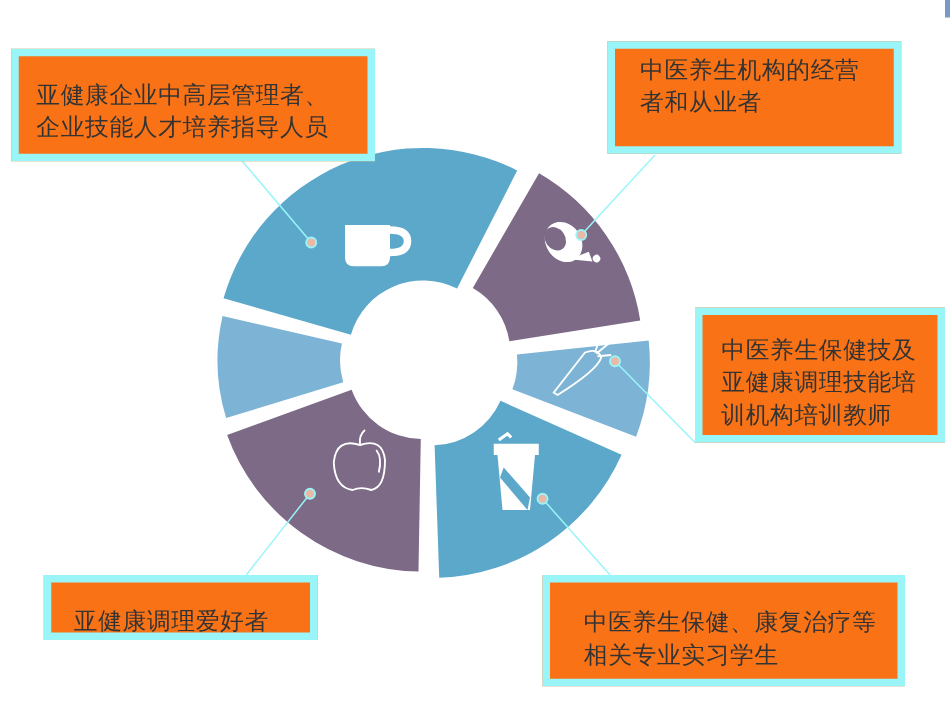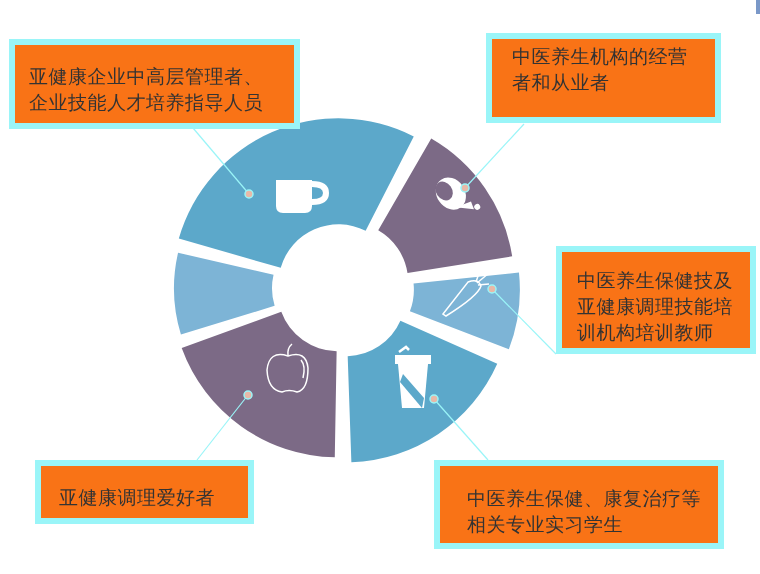--- a/index.html
+++ b/index.html
@@ -10,21 +10,21 @@
     position: absolute; box-sizing: border-box;
     border: 6px solid #9af5f8; background: #f97316;
     color: #333333; font-size: 19px; line-height: 26px;
     letter-spacing: 0.5px;
   }
   .label-box span { display: block; white-space: pre-line; }
   #box-0 { left: 9px;   top: 39px;  width: 291px; height: 90px; padding: 18px 0 0 14px; }
   #box-1 { left: 486px; top: 33px;  width: 235px; height: 90px; padding: 4px 0 0 20px; }
   #box-2 { left: 556px; top: 246px; width: 200px; height: 108px; padding: 15px 0 0 15px; }
   #box-3 { left: 434px; top: 460px; width: 290px; height: 89px; padding: 19px 0 0 27px; }
-  #box-4 { left: 35px;  top: 460px; width: 219px; height: 64px; padding: 18px 0 0 18px; }
+  #box-4 { left: 35px;  top: 460px; width: 219px; height: 52px; padding: 18px 0 0 18px; }
   .corner-sliver { position: absolute; left: 756px; top: 0; width: 4px; height: 14px; background: #7a98c8; }
 </style>
 </head>
 <body>
 
 <svg id="chart" viewBox="0 0 760 574" xmlns="http://www.w3.org/2000/svg">
   <g id="segments">
       <path d="M178.83556219853813,238.57595863683758 A166,166 0 0 1 413.7674266810638,136.42467668719047 L365.64443370867184,230.87136825115746 A60,60 0 0 0 280.7293019679999,267.79351835343954 Z" fill="#5ca8ca"></path>
       <path d="M431.2412618862202,138.5757206025349 A166,166 0 0 1 512.197526425013,256.36781643407335 L407.50256232192845,272.94986972833783 A60,60 0 0 0 378.2412618862202,230.37441340368537 Z" fill="#7c6a86"></path>
       <path d="M518.9708626903666,272.47564178865025 A166,166 0 0 1 508.85457885776884,349.31644631560056 L409.89505364906546,311.32944366379877 A60,60 0 0 0 413.5515417813297,283.5556588950215 Z" fill="#7db4d6"></path>

